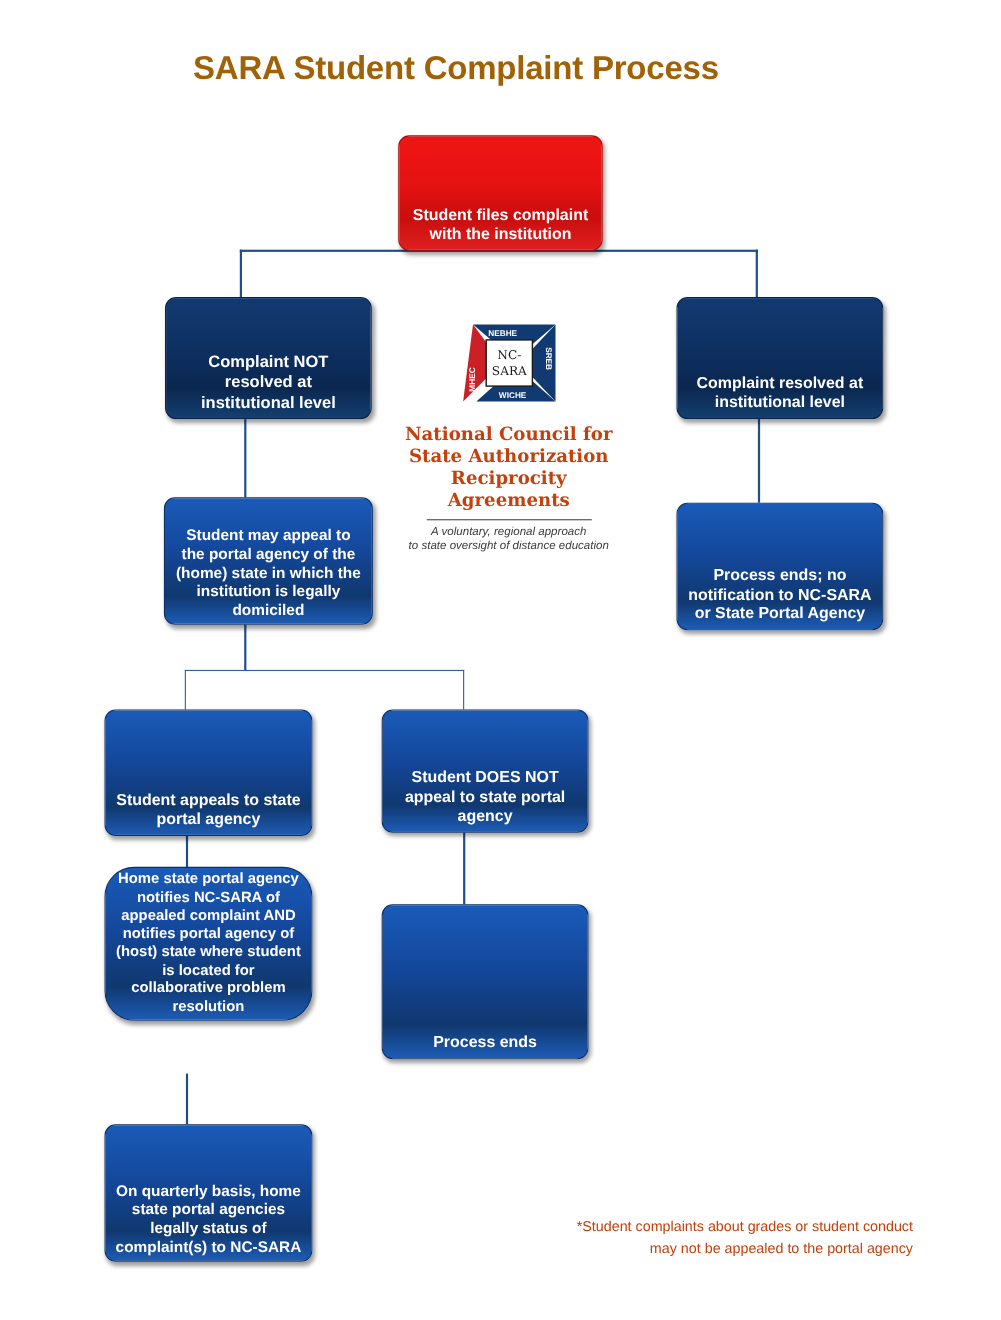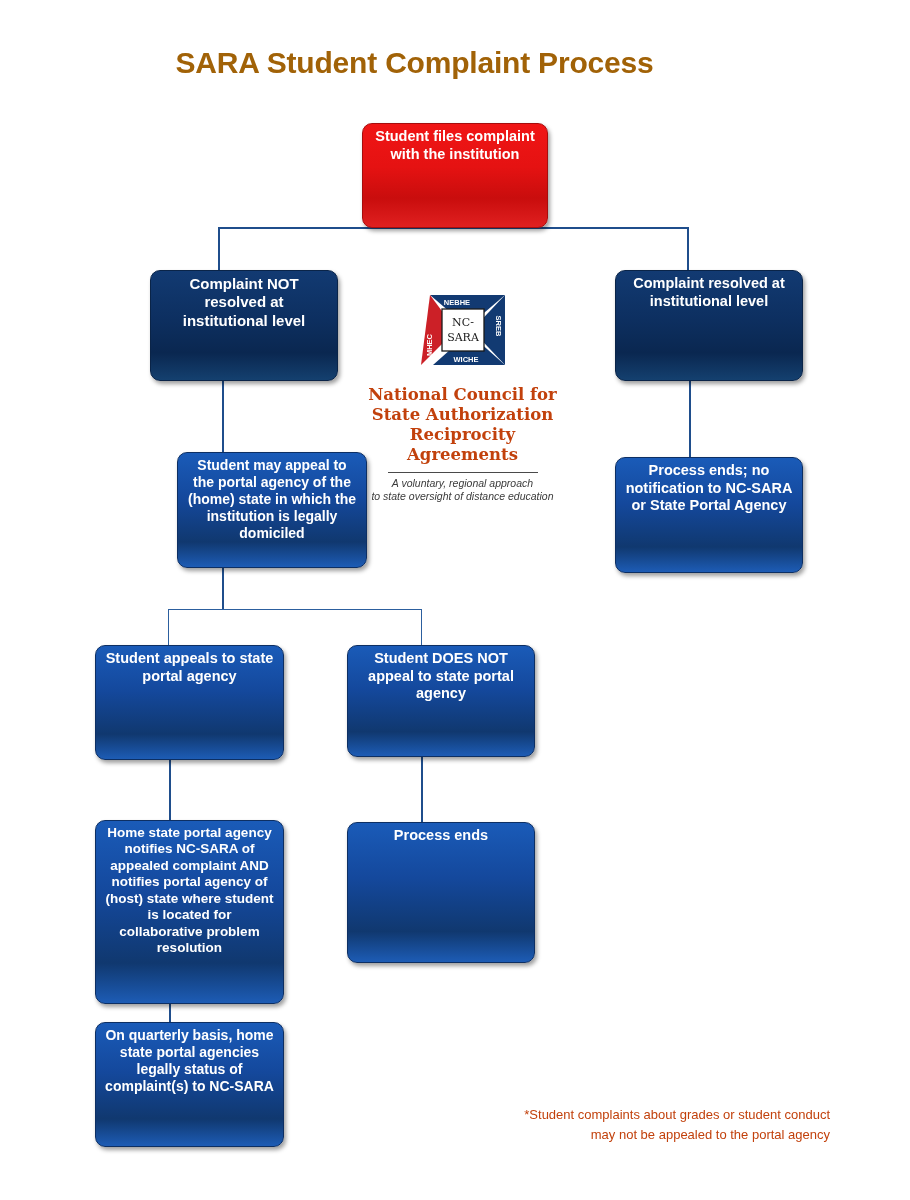--- a/index.html
+++ b/index.html
@@ -38,21 +38,21 @@
   }
   .conn-h { height: 2px; }
   .conn-v { width: 2px; }
   .conn-thin { background: #2c5f9e; }
 
   
   .node {
     position: absolute;
     box-sizing: border-box;
     display: flex;
-    align-items: flex-start;
+    align-items: flex-end;
     justify-content: center;
     text-align: center;
     color: #ffffff;
     font-weight: bold;
     border-radius: 10px;
     padding: 4px 9px;
     line-height: 1.22;
     box-shadow: 2px 3px 4px rgba(0,0,0,0.38);
   }
   .node .txt { display: block; width: 100%; }
@@ -150,37 +150,37 @@
   </div>
 
   <div class="node node-navy" style="left:150px; top:270px; width:188px; height:111px; font-size:15px;">
     <span class="txt">Complaint NOT resolved at institutional level</span>
   </div>
 
   <div class="node node-navy" style="left:615px; top:270px; width:188px; height:111px; font-size:14.5px;">
     <span class="txt">Complaint resolved at institutional level</span>
   </div>
 
-  <div class="node node-blue" style="left:149px; top:452px; width:190px; height:116px; font-size:14px;margin-left:28px;">
+  <div class="node node-blue" style="left:149px; top:452px; width:190px; height:116px; font-size:14px;">
     <span class="txt">Student may appeal to the portal agency of the (home) state in which the institution is legally domiciled</span>
   </div>
 
   <div class="node node-blue" style="left:615px; top:457px; width:188px; height:116px; font-size:14.5px;">
     <span class="txt">Process ends; no notification to NC-SARA or State Portal Agency</span>
   </div>
 
   <div class="node node-blue" style="left:95px; top:645px; width:189px; height:115px; font-size:14.5px;">
     <span class="txt">Student appeals to state portal agency</span>
   </div>
 
   <div class="node node-blue" style="left:347px; top:645px; width:188px; height:112px; font-size:14.5px;">
     <span class="txt">Student DOES NOT appeal to state portal agency</span>
   </div>
 
-  <div class="node node-blue" style="left:95px; top:820px; width:189px; height:184px; font-size:13.5px;">
+  <div class="node node-blue" style="left:95px; top:788px; width:189px; height:140px; font-size:13.5px;border-radius:27px;">
     <span class="txt">Home state portal agency notifies NC-SARA of appealed complaint AND notifies portal agency of (host) state where student is located for collaborative problem resolution</span>
   </div>
 
   <div class="node node-blue" style="left:347px; top:822px; width:188px; height:141px; font-size:14.5px;">
     <span class="txt">Process ends</span>
   </div>
 
   <div class="node node-blue" style="left:95px; top:1022px; width:189px; height:125px; font-size:14px;">
     <span class="txt">On quarterly basis, home state portal agencies legally status of complaint(s) to NC-SARA</span>
   </div>

